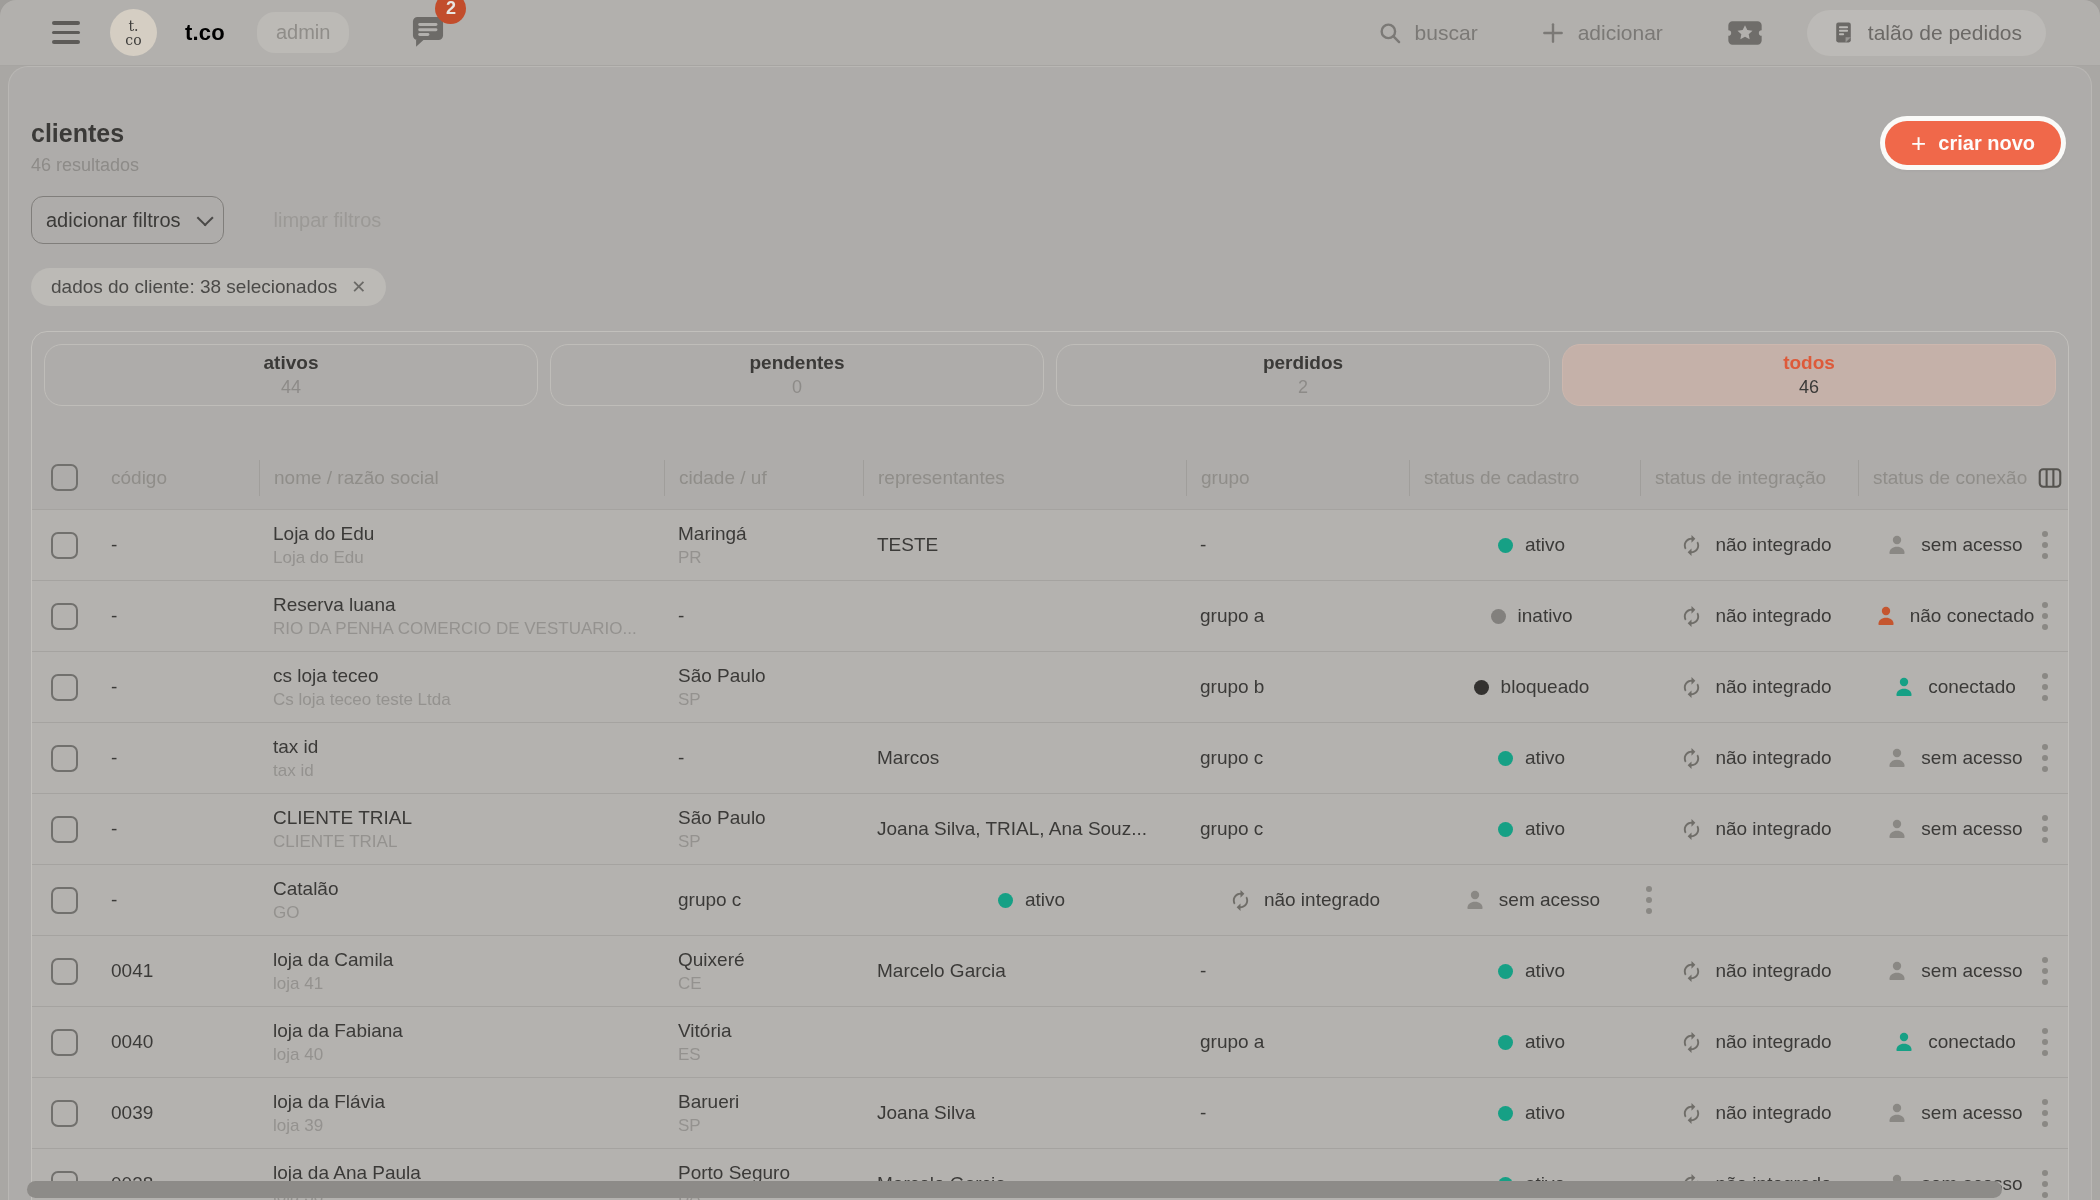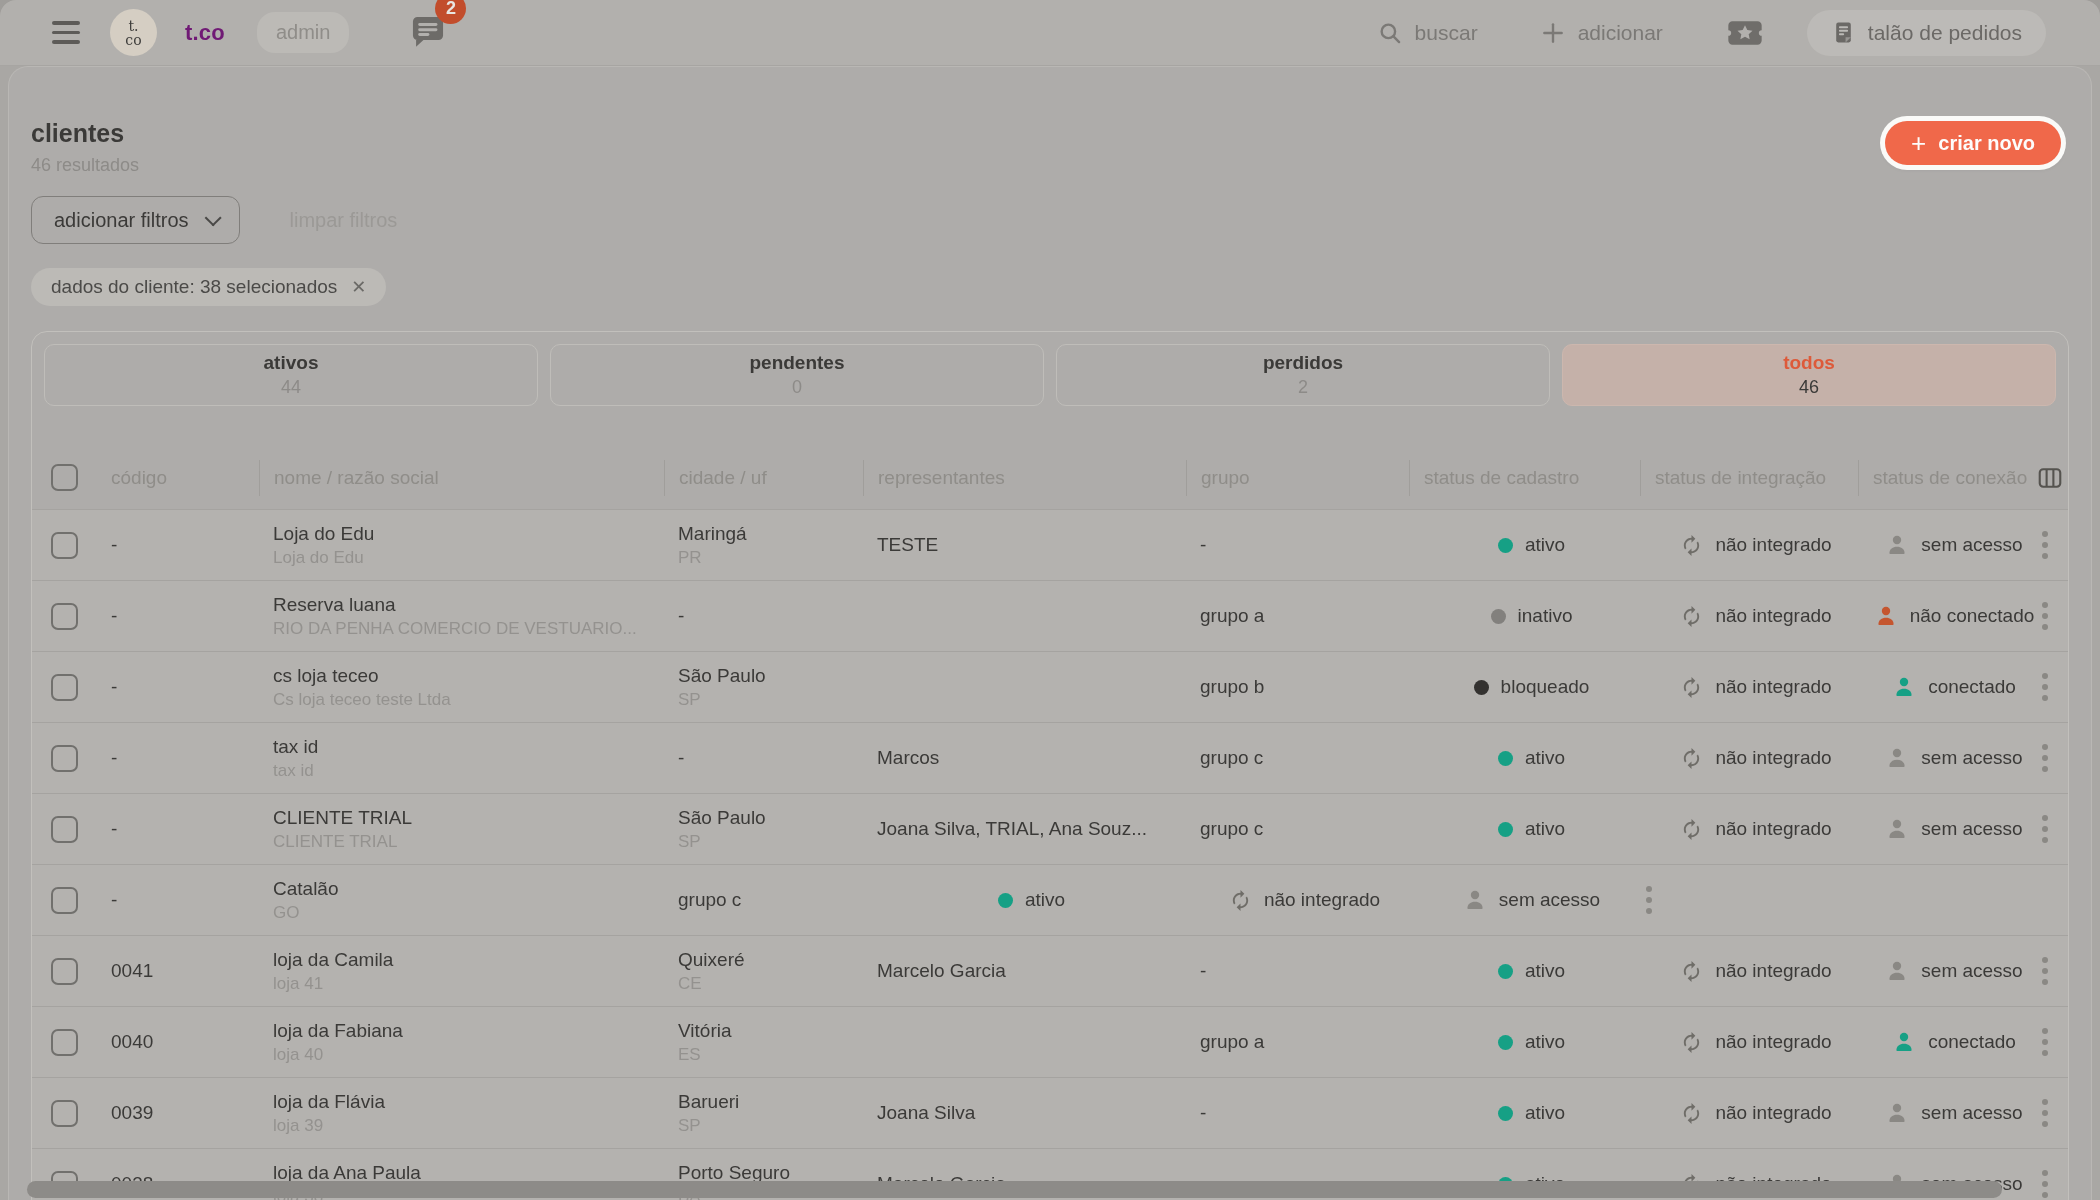--- a/index.html
+++ b/index.html
@@ -17,21 +17,21 @@
     padding:0 54px 0 52px; border-bottom:1px solid #a7a5a2;
     border-radius:16px 16px 0 0;
   }
   .hamburger { width:28px; display:flex; flex-direction:column; gap:6px; cursor:pointer; }
   .hamburger i { display:block; height:3.5px; background:#5d5b58; border-radius:2px; }
   .logo-circle {
     width:47px; height:47px; border-radius:50%; background:#d5cec3;
     margin-left:30px; display:flex; flex-direction:column; align-items:center; justify-content:center;
     font-family:"DejaVu Serif", serif; color:#3f3e3c; line-height:1.0; font-size:14px;
   }
-  .brand-name { margin-left:28px; font-size:22px; font-weight:700; color:#701a75; letter-spacing:.2px; }
+  .brand-name { margin-left:28px; font-size:22px; font-weight:700; color:#000000; letter-spacing:.2px; }
   .role-pill {
     margin-left:32px; background:#bcbab6; color:#8f8d89; font-size:20px;
     padding:9px 19px; border-radius:18px;
   }
   .msg-wrap { position:relative; margin-left:58px; cursor:pointer; }
   .msg-badge {
     position:absolute; top:-17px; right:-17px; min-width:31px; height:31px; border-radius:50%;
     background:#c24d2c; color:#e8e6e3; font-size:18px; font-weight:700;
     display:flex; align-items:center; justify-content:center;
   }
@@ -56,21 +56,21 @@
   .create-btn {
     position:absolute; top:54px; right:30px; height:44px; padding:0 26px;
     background:#f0684a; color:#fdfcfb; font-size:20px; font-weight:700;
     border:none; border-radius:24px; display:flex; align-items:center; gap:12px;
     box-shadow:0 0 0 5px #fafaf8, 0 2px 6px rgba(0,0,0,.18); cursor:pointer;
   }
   .create-btn .plus { font-size:26px; font-weight:400; line-height:1; }
 
   .filters-row { margin-top:20px; display:flex; align-items:center; }
   .add-filters-btn {
-    height:48px; padding:0 22px; background:transparent;
+    height:48px; padding:0 14px; background:transparent;
     border:1.5px solid #807e7b; border-radius:12px;
     font-size:20px; color:#3b3a38; display:flex; align-items:center; gap:16px; cursor:pointer;
     font-family:"Liberation Sans", sans-serif;
   }
   .chev { width:12px; height:12px; border-right:2.5px solid #4a4947; border-bottom:2.5px solid #4a4947;
     transform:rotate(45deg) translateY(-3px); }
   .clear-filters { margin-left:50px; font-size:20px; color:#9b9996; cursor:pointer; }
 
   .chip-row { margin-top:24px; }
   .chip {
@@ -79,21 +79,21 @@
   }
   .chip .x { font-size:18px; color:#6b6a67; cursor:pointer; }
 
   
   .table-card {
     margin-top:25px; border:1px solid #c2c0bc; border-radius:16px;
     height:900px; overflow:hidden;
   }
   .tabs { display:flex; gap:12px; padding:12px; }
   .tab {
-    flex:1; height:62px; border:1px solid #bfbdb9; border-radius:10px;
+    flex:1; height:62px; border:1px solid #bfbdb9; border-radius:18px;
     display:flex; flex-direction:column; align-items:center; justify-content:center; gap:3px;
     cursor:pointer;
   }
   .tab .t-label { font-size:19px; color:#3b3a38; font-weight:700; }
   .tab .t-count { font-size:18px; color:#8d8b88; }
   .tab.active { background:#c5b1a9; border-color:#ccb7ae; }
   .tab.active .t-label { color:#dd5a3a; }
   .tab.active .t-count { color:#3b3a38; }
 
   .grid { display:grid; grid-template-columns:65px 162px 405px 199px 323px 223px 231px 218px 178px 34px; align-items:center; }

